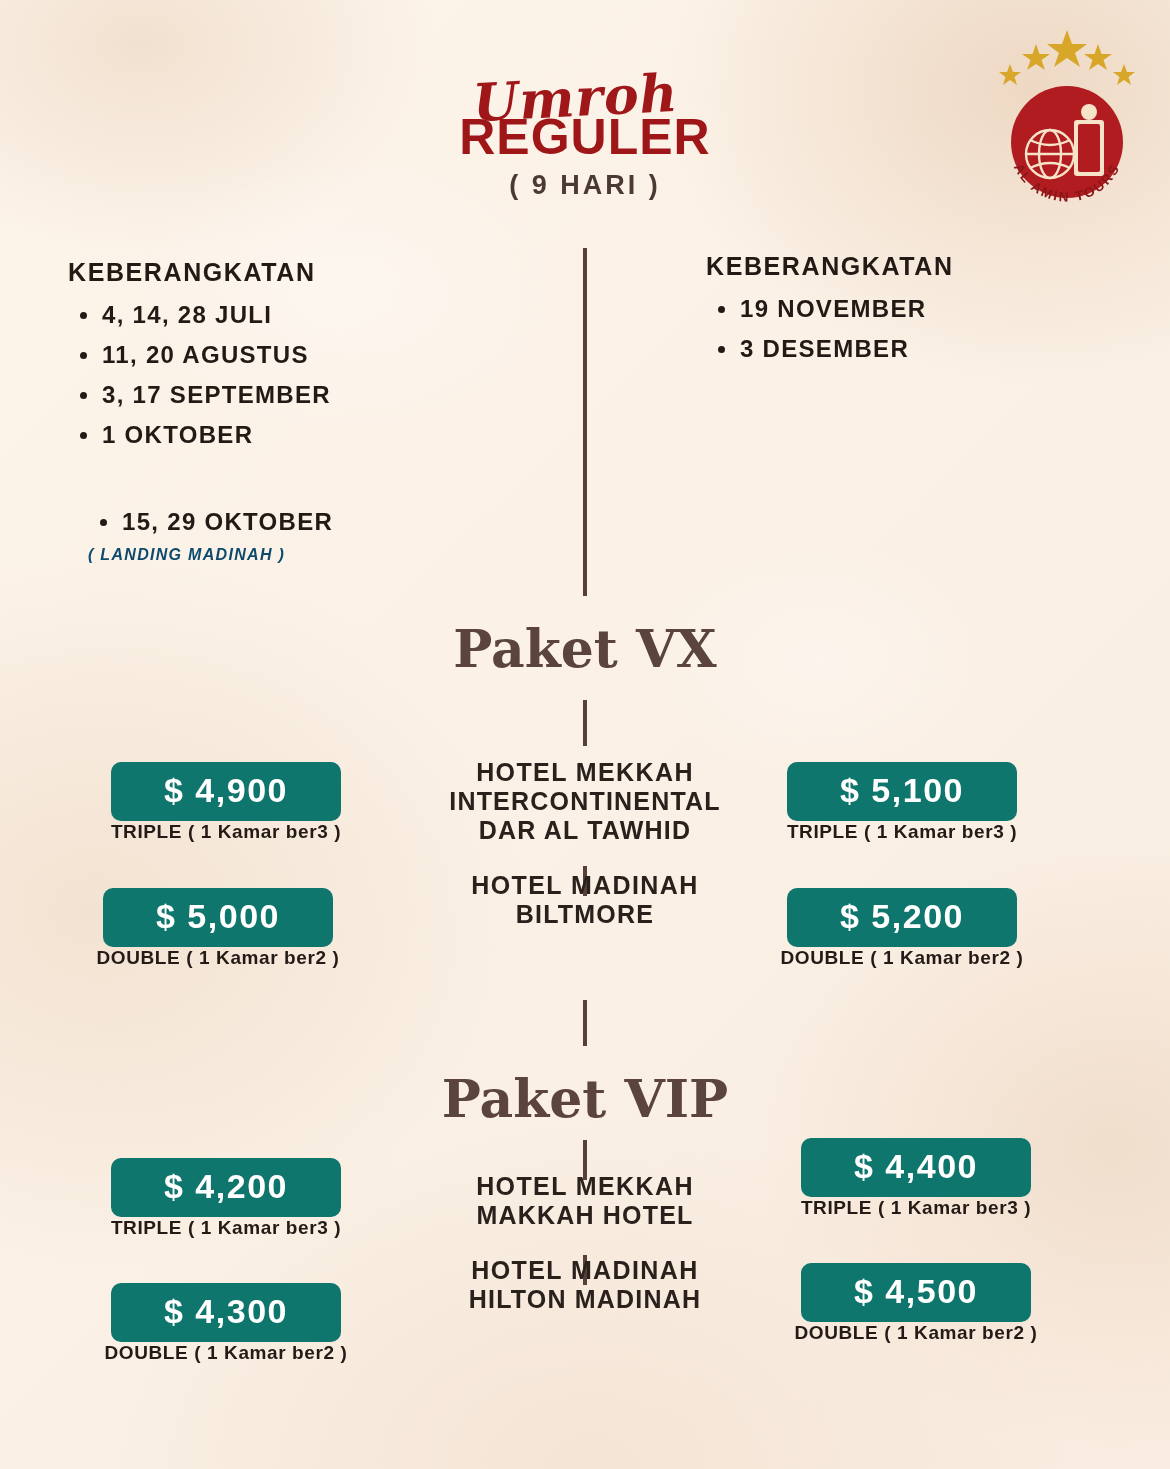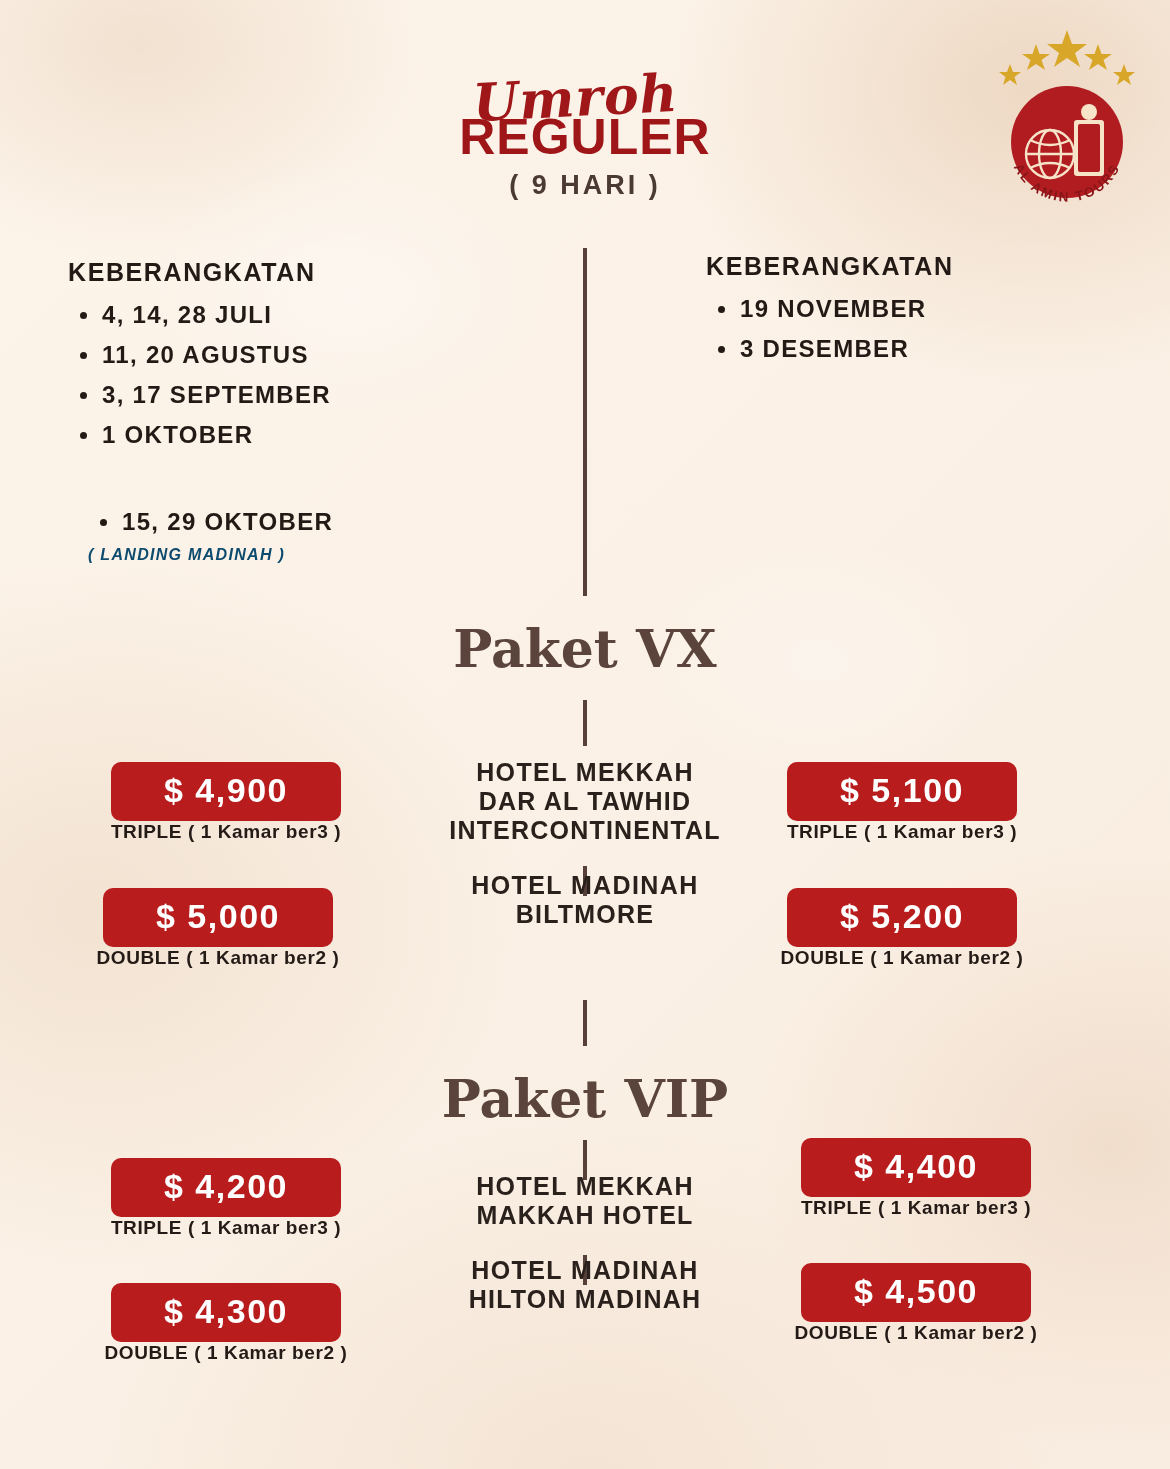--- a/index.html
+++ b/index.html
@@ -154,21 +154,21 @@
     font-size: 25px;
     font-weight: bold;
     letter-spacing: 1.2px;
     color: #2b211c;
     white-space: nowrap;
   }
   .hotels .gap { height: 26px; }
 
   .price-block { position: absolute; }
   .price-pill {
-    background: #b91c1c;
+    background: #0f766e;
     color: #ffffff;
     font-size: 34px;
     font-weight: bold;
     letter-spacing: 1.5px;
     border-radius: 10px;
     padding: 9px 44px 11px;
     display: inline-block;
     text-align: center;
     min-width: 230px;
   }
@@ -253,22 +253,22 @@
   <ul>
     <li>19 NOVEMBER</li>
     <li>3 DESEMBER</li>
   </ul>
 </div>
 
 <div class="pkg-title" style="top:618px;">Paket VX</div>
 
 <div class="hotels" style="top:758px;">
   <div class="lbl">HOTEL MEKKAH</div>
+  <div class="val">INTERCONTINENTAL</div>
   <div class="val">DAR AL TAWHID</div>
-  <div class="val">INTERCONTINENTAL</div>
   <div class="gap"></div>
   <div class="lbl">HOTEL MADINAH</div>
   <div class="val">BILTMORE</div>
 </div>
 
 <div class="price-block ta-center" style="top:762px;left:76px;width:300px;">
   <div class="price-pill">$ 4,900</div>
   <div class="price-caption">TRIPLE ( 1 Kamar ber3 )</div>
 </div>
 

